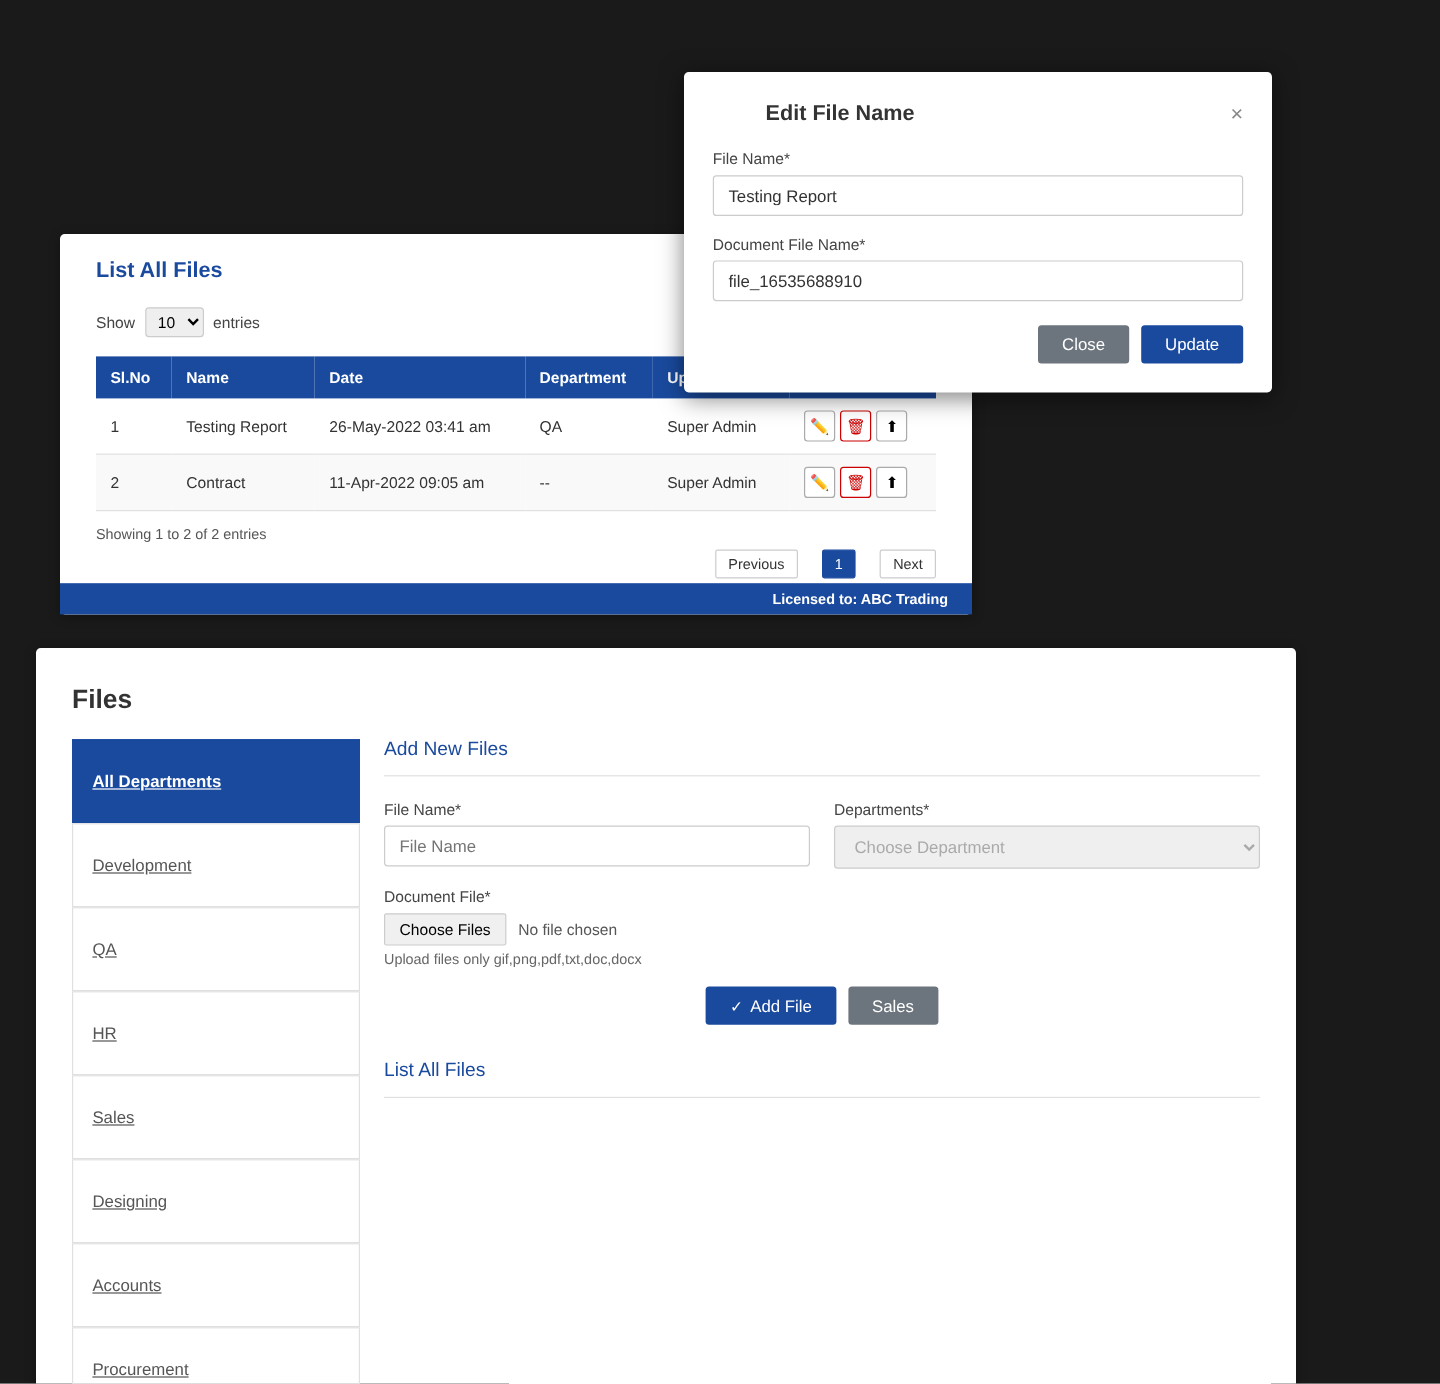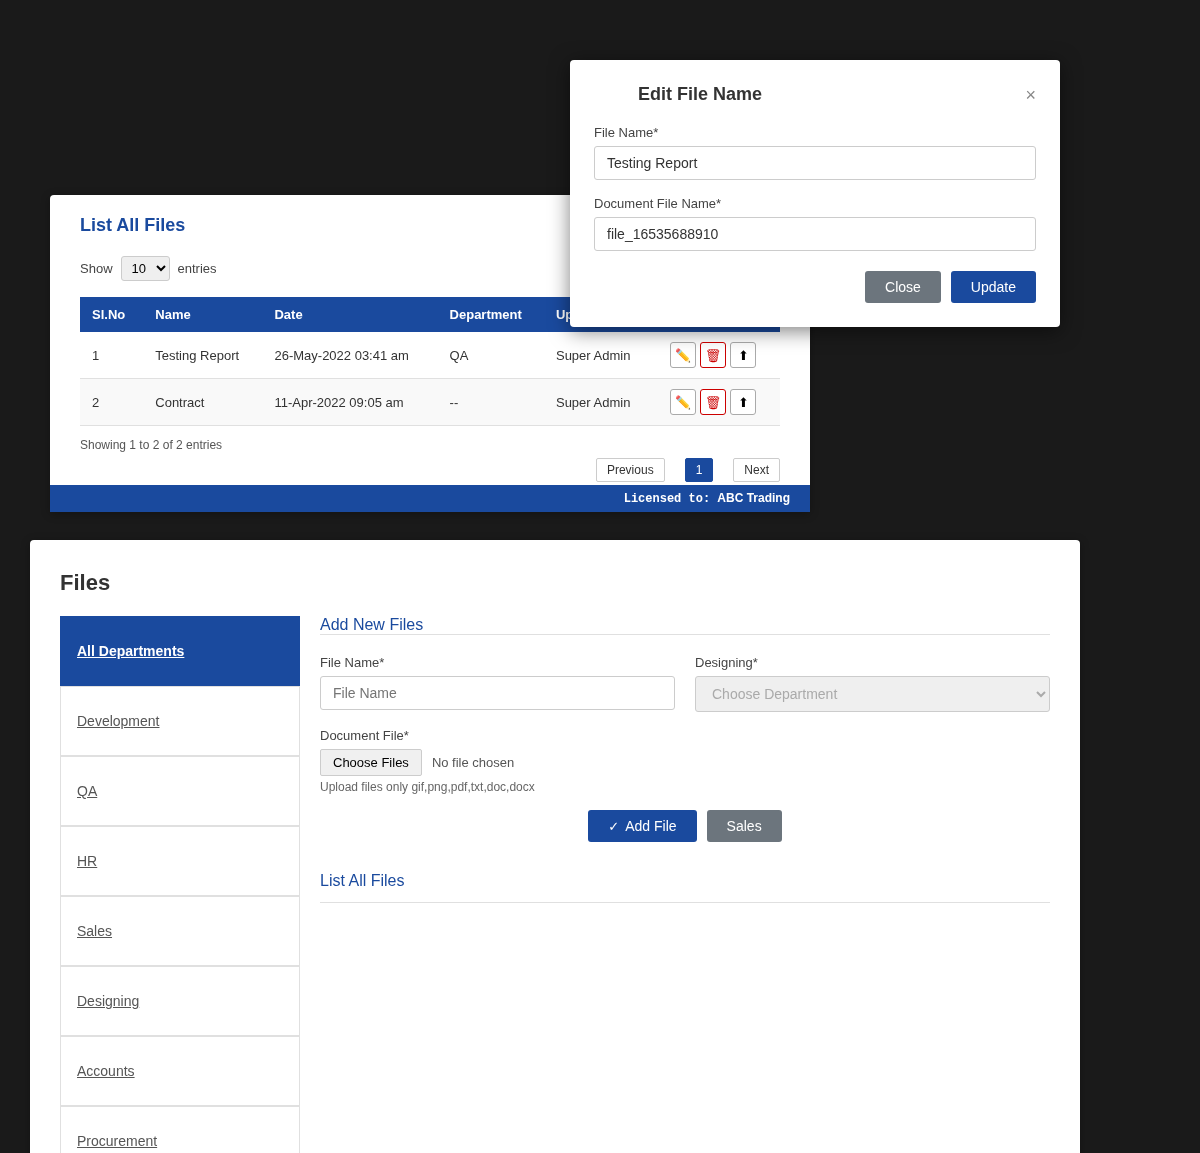--- a/index.html
+++ b/index.html
@@ -62,21 +62,21 @@
 
     
     .main-content {
       flex: 1;
     }
 
     .add-new-title {
       font-size: 16px;
       color: #333;
       margin-bottom: 20px;
-      padding-bottom: 0;
+      padding-bottom: 12px;
       border-bottom: 1px solid #e0e0e0;
     }
 
     .add-new-title span {
       color: #1a4a9e;
     }
 
     .form-row {
       display: flex;
       gap: 20px;
@@ -338,21 +338,20 @@
       right: 0;
       background: #1a4a9e;
       color: #fff;
       padding: 6px 20px;
       font-size: 12px;
       text-align: right;
     }
 
     .licensed-bar span {
       font-weight: bold;
-      font-family: Liberation Mono, monospace;
     }
 
     
     .modal-overlay {
       position: absolute;
       top: 60px;
       left: 570px;
       width: 490px;
       background: #fff;
       border-radius: 4px;
@@ -475,21 +474,21 @@
       <div class="add-new-title">
         <span>Add New </span><span style="color:#1a4a9e">Files</span>
       </div>
 
       <div class="form-row">
         <div class="form-group">
           <label class="form-label">File Name*</label>
           <input class="form-input" type="text" placeholder="File Name" style="">
         </div>
         <div class="form-group">
-          <label class="form-label">Designing*</label>
+          <label class="form-label">Departments*</label>
           <select class="form-select">
             <option value="">Choose Department</option>
           </select>
         </div>
       </div>
 
       <div class="doc-file-section">
         <label class="form-label">Document File*</label>
         <div class="file-input-wrapper">
           <button class="choose-files-btn">Choose Files</button>

